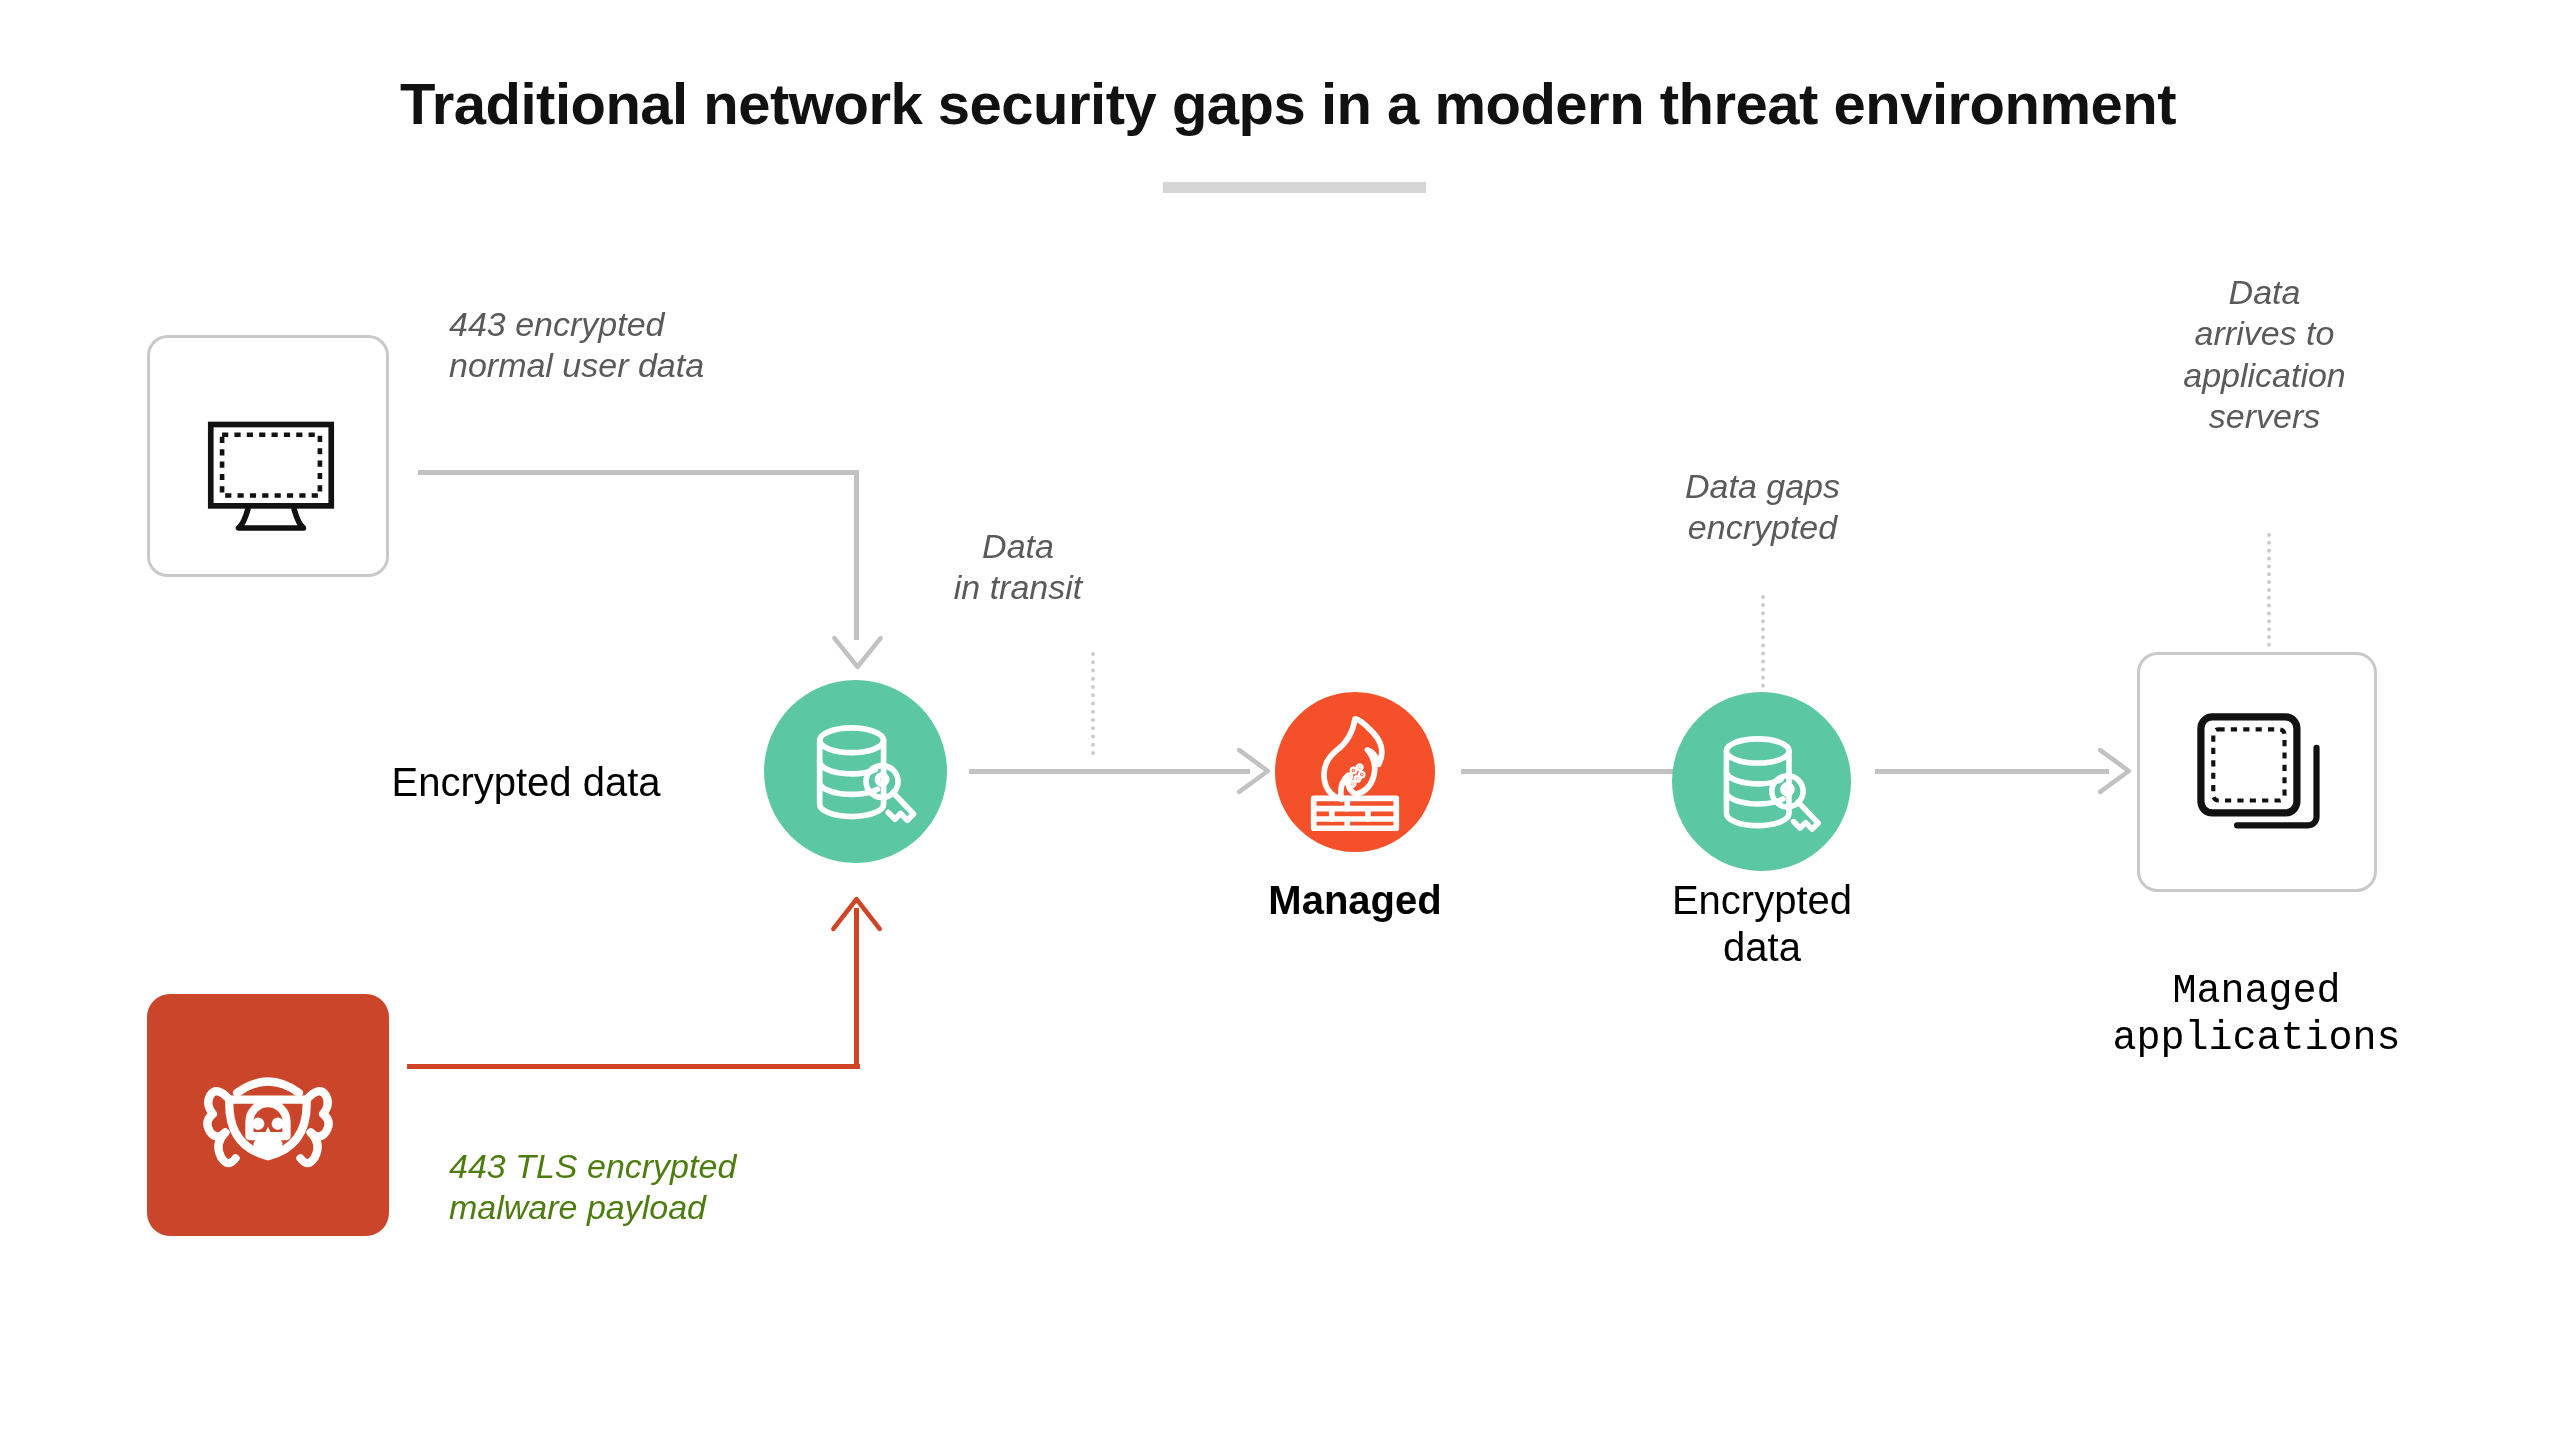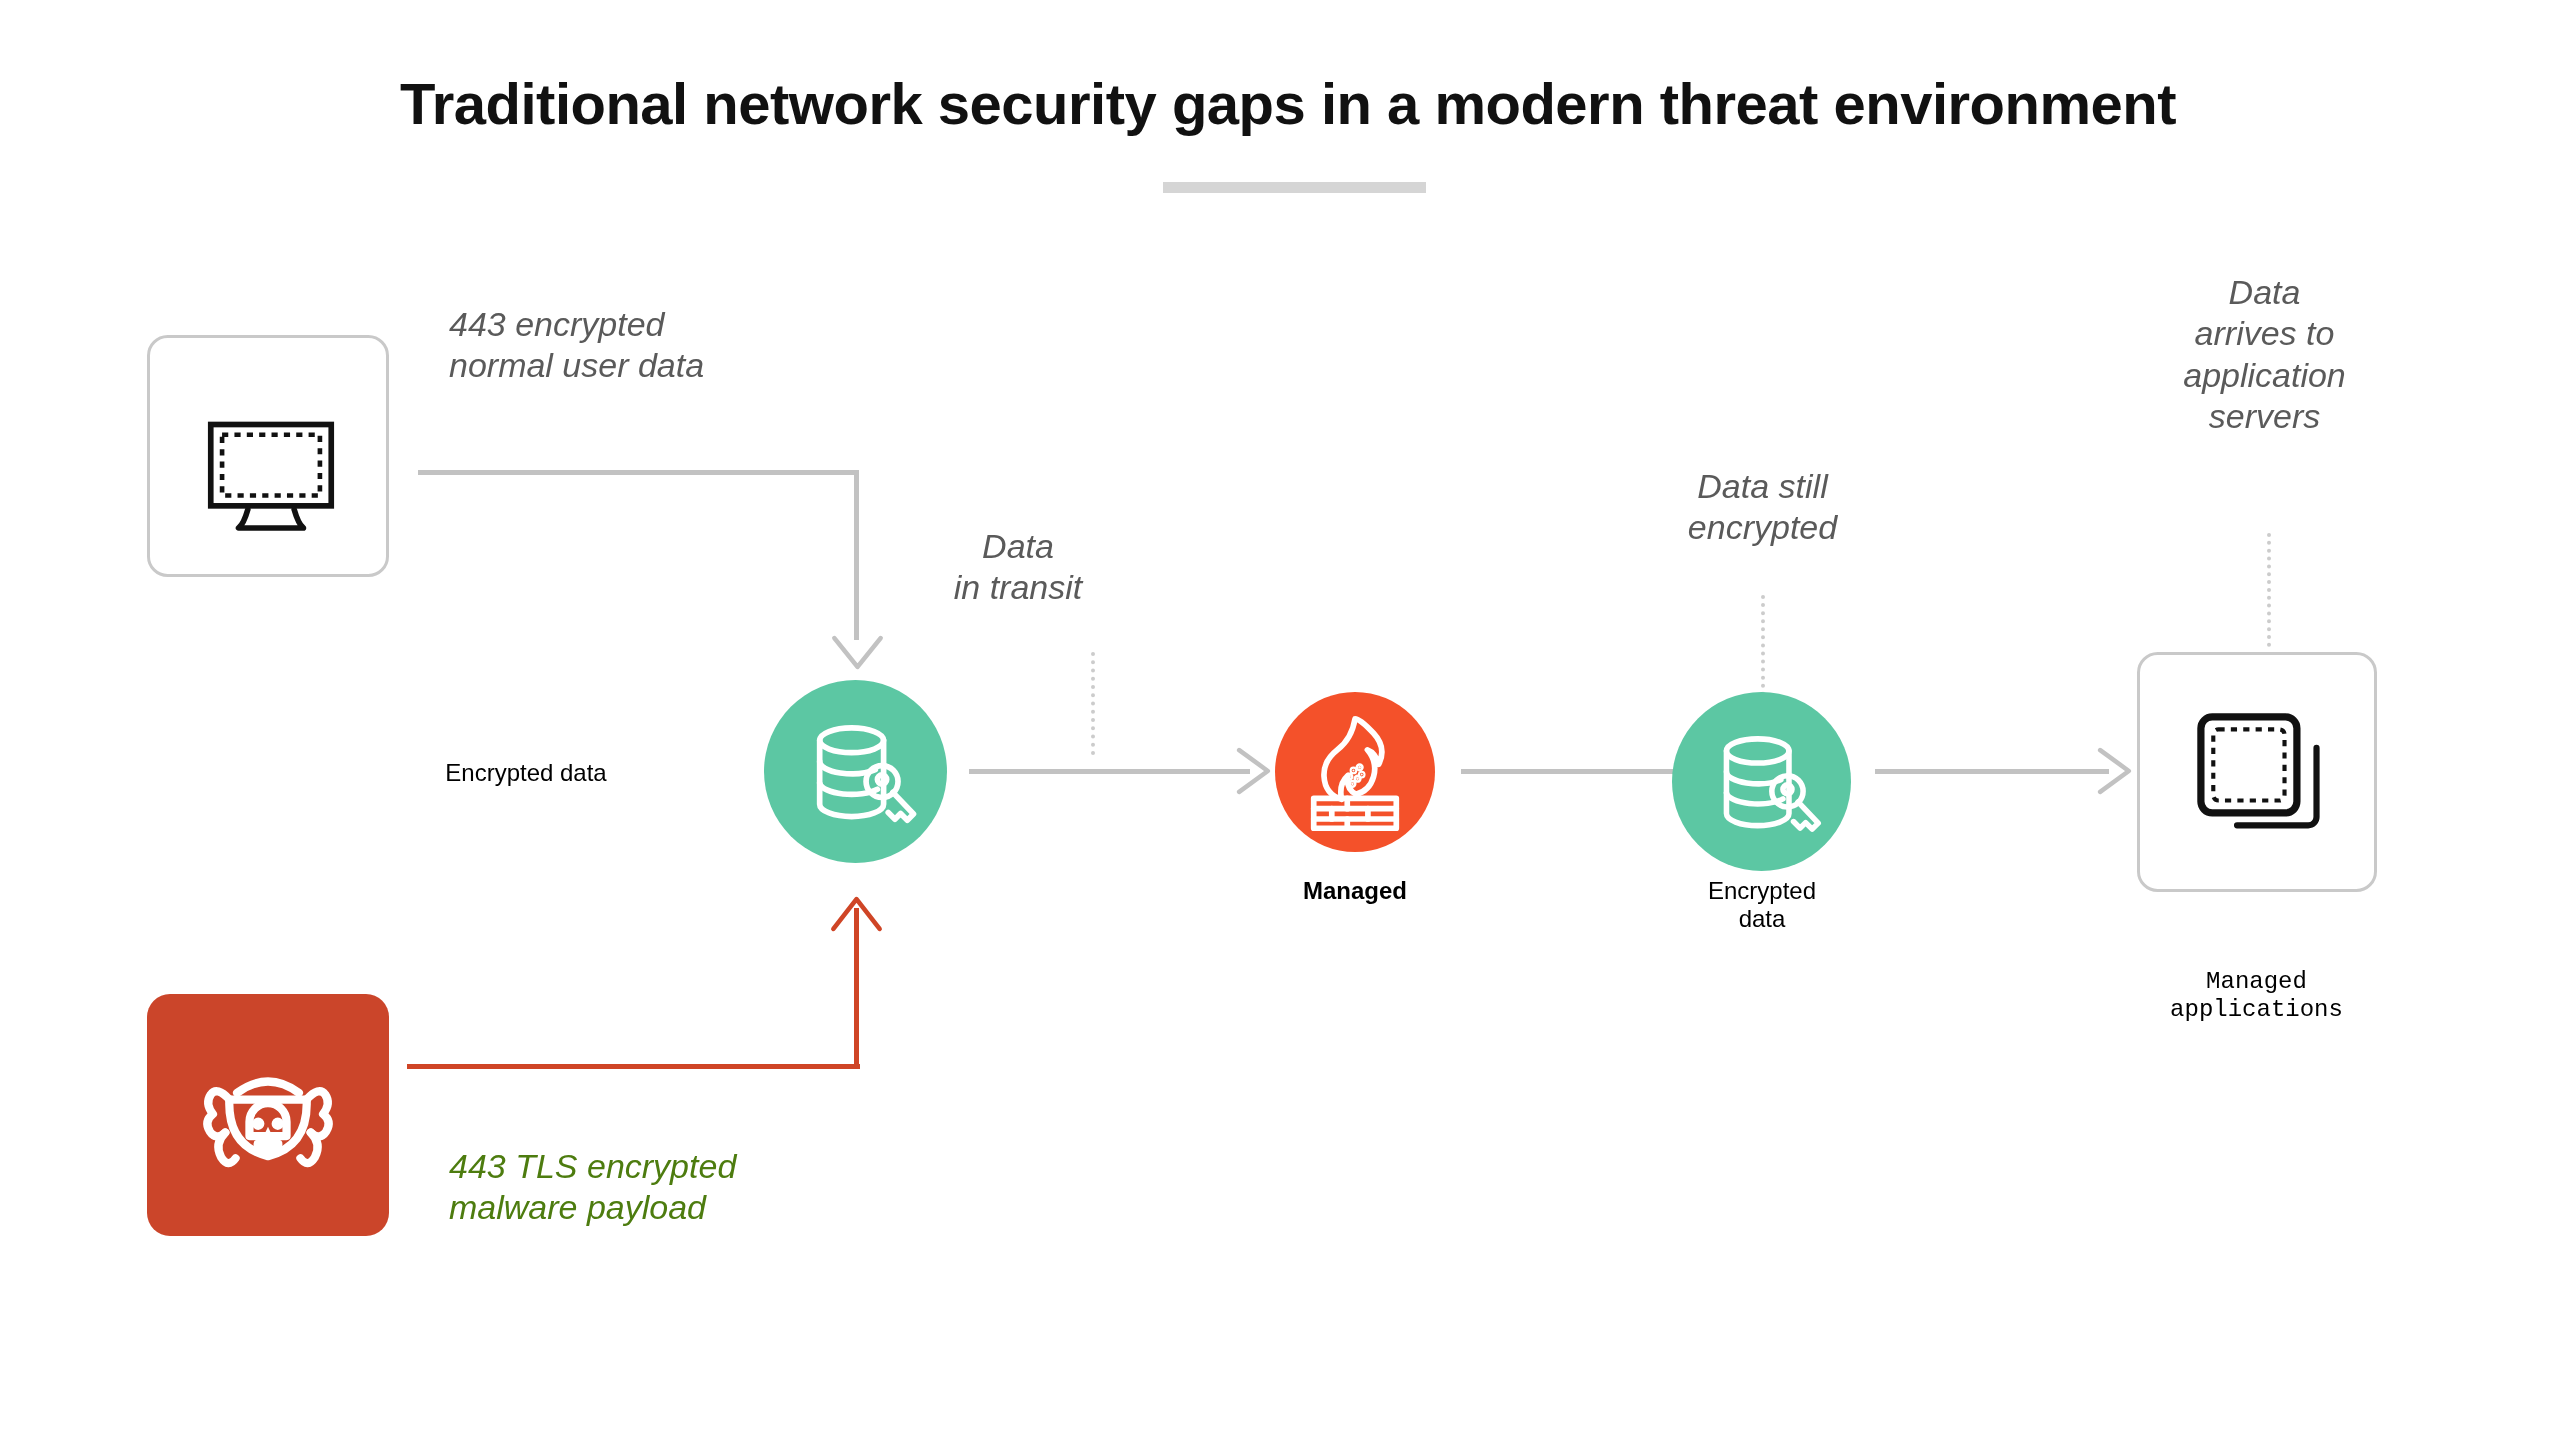--- a/index.html
+++ b/index.html
@@ -29,21 +29,21 @@
   .solid-box{
     position:absolute;border-radius:23px;box-sizing:border-box;
   }
   .circle{
     position:absolute;border-radius:50%;
   }
 
   
   .node-label{
     position:absolute;text-align:center;color:#000000;
-    font-size:24px;line-height:1.18;font-weight:400;white-space:pre-line;
+    font-size:40px;line-height:1.18;font-weight:400;white-space:pre-line;
   }
   .node-label.bold{font-weight:700;}
   .note{
     position:absolute;color:#5a5a5a;font-style:italic;
     font-size:34px;line-height:1.22;white-space:pre-line;
   }
   .note.red{color:#4d7c0f;}
   .note.center{text-align:center;}
 
   
@@ -146,21 +146,21 @@
         <circle cx="150" cy="178" r="2.5" fill="#ffffff"></circle>
         <circle cx="168" cy="160" r="2" fill="#ffffff"></circle>
         <rect x="75" y="206" width="160" height="58" stroke-width="11"></rect>
         <path d="M75 226 h160 M75 246 h160"></path>
         <path d="M140 206 v20 M110 226 v20 M180 226 v20 M140 246 v18"></path>
       </g>
     </svg>
   </div>
   <div class="node-label bold" style="left:1190px;top:877px;width:330px;">Managed</div>
 
-  <div class="note center" style="left:1577px;top:466px;width:371px;">Data still
+  <div class="note center" style="left:1577px;top:466px;width:371px;">Data gaps
 encrypted</div>
   <div class="dotline" style="left:1761px;top:595px;height:109px;"></div>
 
   <div class="hline" style="left:1461px;top:769px;width:232px;"></div>
   <svg class="arrowhead" style="left:1680px;top:747px;width:37px;height:48px;" viewBox="0 0 72 94">
     <path d="M6 6 L62 47 L6 88" fill="none" stroke="#c2c2c2" stroke-width="9" stroke-linecap="round" stroke-linejoin="round"></path>
   </svg>
 
   <div class="circle" style="left:1672px;top:692px;width:179px;height:179px;background:#5cc7a3;">
     <svg width="179" height="179" viewBox="0 0 355 355">

